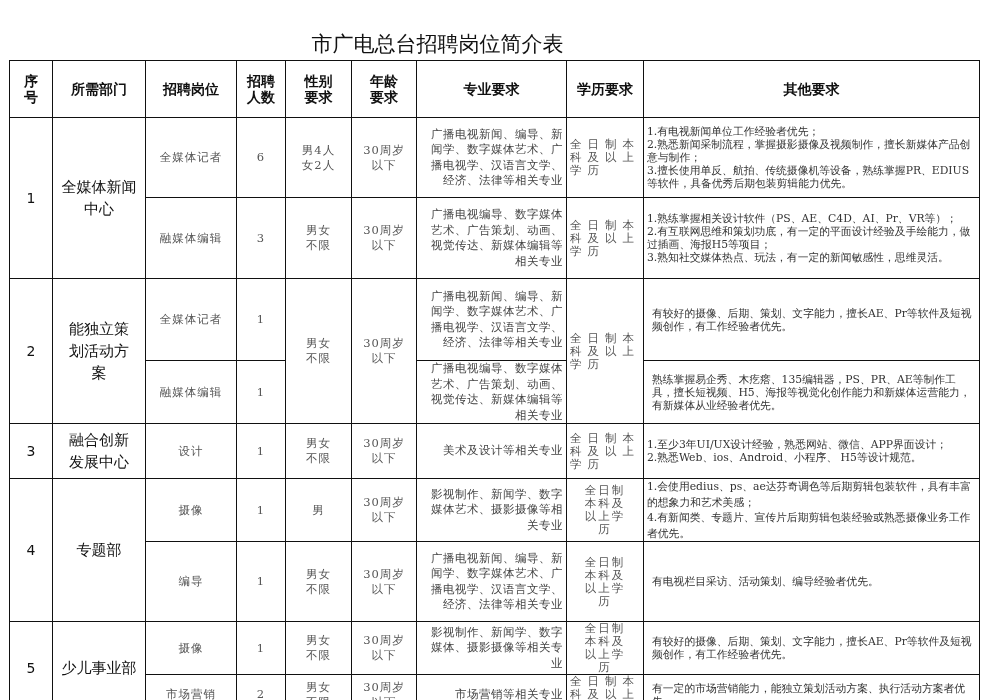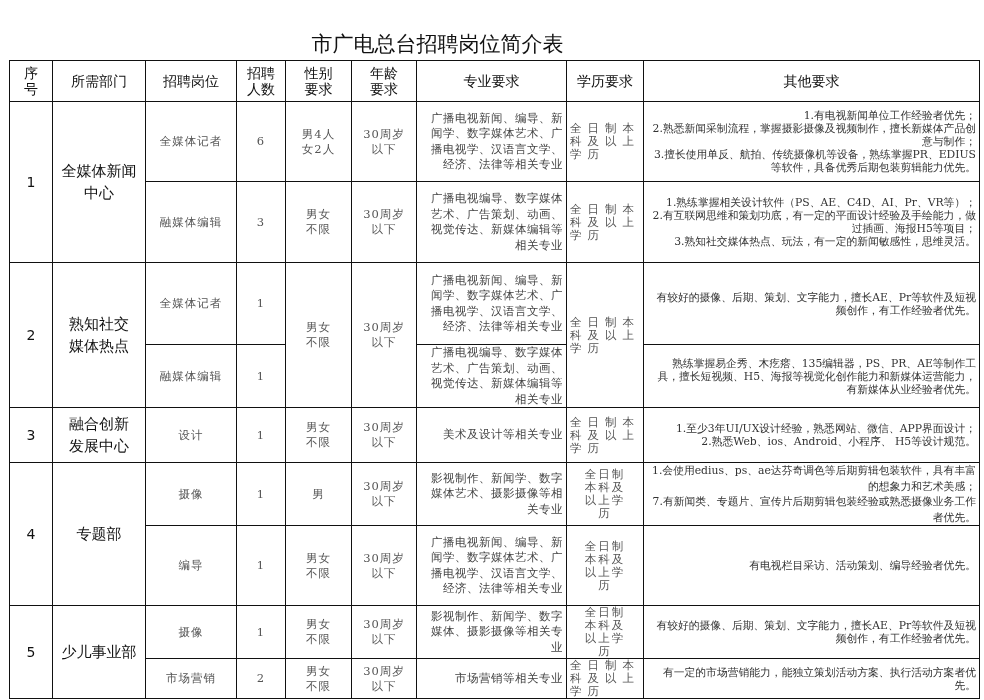--- a/index.html
+++ b/index.html
@@ -1,27 +1,27 @@
 <!DOCTYPE html>
 <html><head>
 <meta charset="utf-8">
 <style>
   html, body { margin:0; padding:0; background:#ffffff; }
   body { width:984px; height:700px; position:relative; overflow:hidden; font-family:"DejaVu Serif", serif; color:#222; }
   .title { position:absolute; left:0; top:30px; width:815px; text-align:center; font-family:"DejaVu Sans", sans-serif; font-size:21px; color:#111; letter-spacing:0; padding-left:60px; box-sizing:border-box; }
   table { position:absolute; left:9px; top:60px; border-collapse:collapse; table-layout:fixed; width:970px; }
   td, th { border:1.5px solid #111; padding:0 3px; vertical-align:middle; overflow:hidden; }
-  th { font-family:"DejaVu Sans", sans-serif; font-weight:normal; font-size:14px; color:#111; text-align:center; line-height:16px; height:40px; }
+  th { font-family:"DejaVu Sans", sans-serif; font-weight:bold; font-size:14px; color:#111; text-align:center; line-height:16px; height:40px; }
   .seq { font-family:"DejaVu Sans", sans-serif; font-size:14px; text-align:center; color:#111; }
   .dept { font-family:Liberation Serif, serif; font-size:15px; text-align:center; color:#111; line-height:22px; }
   .pos, .cnt, .gen, .age { font-size:11.5px; text-align:center; color:#555; line-height:15px; letter-spacing:1px; }
   .major { font-size:11.5px; color:#444; line-height:15.5px; letter-spacing:0.5px; text-align:right; }
   .edu { font-size:11.5px; color:#555; line-height:13px; text-align:center; letter-spacing:2px; }
   .edu.justify { text-align:left; letter-spacing:6px; }
-  .other { font-size:10.8px; color:#333; line-height:13px; text-align:right; }
+  .other { font-size:10.8px; color:#333; line-height:13px; text-align:left; }
   .other .line { display:block; }
 </style>
 </head>
 <body>
 
 <div class="title">市广电总台招聘岗位简介表</div>
 
 <table>
   <colgroup>
     <col style="width:43px">
@@ -33,21 +33,21 @@
       <col style="width:150px">
       <col style="width:77px">
       <col style="width:336px">
   </colgroup>
   <thead>
     <tr>
       <th style="padding:0 8px;">序号</th>
       <th>所需部门</th>
       <th>招聘岗位</th>
       <th style="padding:0 6px;">招聘人数</th>
-      <th style="padding:0 16px;">性别要求</th>
+      <th style="padding:8px 16px;">性别要求</th>
       <th style="padding:0 16px;">年龄要求</th>
       <th>专业要求</th>
       <th>学历要求</th>
       <th>其他要求</th>
     </tr>
   </thead>
   <tbody>
 
     <tr style="height:80px;">
       <td class="seq" rowspan="2">1</td>
@@ -73,21 +73,21 @@
       <td class="edu justify">全日制本科及以上学历</td>
       <td class="other">
         <span class="line">1.熟练掌握相关设计软件（PS、AE、C4D、AI、Pr、VR等）；</span>
         <span class="line">2.有互联网思维和策划功底，有一定的平面设计经验及手绘能力，做过插画、海报H5等项目；</span>
         <span class="line">3.熟知社交媒体热点、玩法，有一定的新闻敏感性，思维灵活。</span>
       </td>
     </tr>
 
     <tr style="height:82px;">
       <td class="seq" rowspan="2">2</td>
-      <td class="dept" rowspan="2" style="padding:0 14px;">熟知社交媒体热点</td>
+      <td class="dept" rowspan="2" style="padding:0 14px;">能独立策划活动方案</td>
       <td class="pos">全媒体记者</td>
       <td class="cnt">1</td>
       <td class="gen" rowspan="2" style="padding:0 18px;">男女不限</td>
       <td class="age" rowspan="2" style="padding:0 10px;">30周岁以下</td>
       <td class="major">广播电视新闻、编导、新闻学、数字媒体艺术、广播电视学、汉语言文学、经济、法律等相关专业</td>
       <td class="edu justify" rowspan="2">全日制本科及以上学历</td>
       <td class="other" style="padding-left:8px;">
         <span class="line">有较好的摄像、后期、策划、文字能力，擅长AE、Pr等软件及短视频创作，有工作经验者优先。</span>
       </td>
     </tr>
@@ -119,21 +119,21 @@
       <td class="seq" rowspan="2">4</td>
       <td class="dept" rowspan="2">专题部</td>
       <td class="pos">摄像</td>
       <td class="cnt">1</td>
       <td class="gen">男</td>
       <td class="age" style="padding:0 10px;">30周岁以下</td>
       <td class="major">影视制作、新闻学、数字媒体艺术、摄影摄像等相关专业</td>
       <td class="edu" style="padding:0 14px;">全日制本科及以上学历</td>
       <td class="other" style="line-height:15.5px;">
         <span class="line">1.会使用edius、ps、ae达芬奇调色等后期剪辑包装软件，具有丰富的想象力和艺术美感；</span>
-        <span class="line">7.有新闻类、专题片、宣传片后期剪辑包装经验或熟悉摄像业务工作者优先。</span>
+        <span class="line">4.有新闻类、专题片、宣传片后期剪辑包装经验或熟悉摄像业务工作者优先。</span>
       </td>
     </tr>
     <tr style="height:80px;">
       <td class="pos">编导</td>
       <td class="cnt">1</td>
       <td class="gen" style="padding:0 18px;">男女不限</td>
       <td class="age" style="padding:0 10px;">30周岁以下</td>
       <td class="major">广播电视新闻、编导、新闻学、数字媒体艺术、广播电视学、汉语言文学、经济、法律等相关专业</td>
       <td class="edu" style="padding:0 14px;">全日制本科及以上学历</td>
       <td class="other" style="padding-left:8px;">

